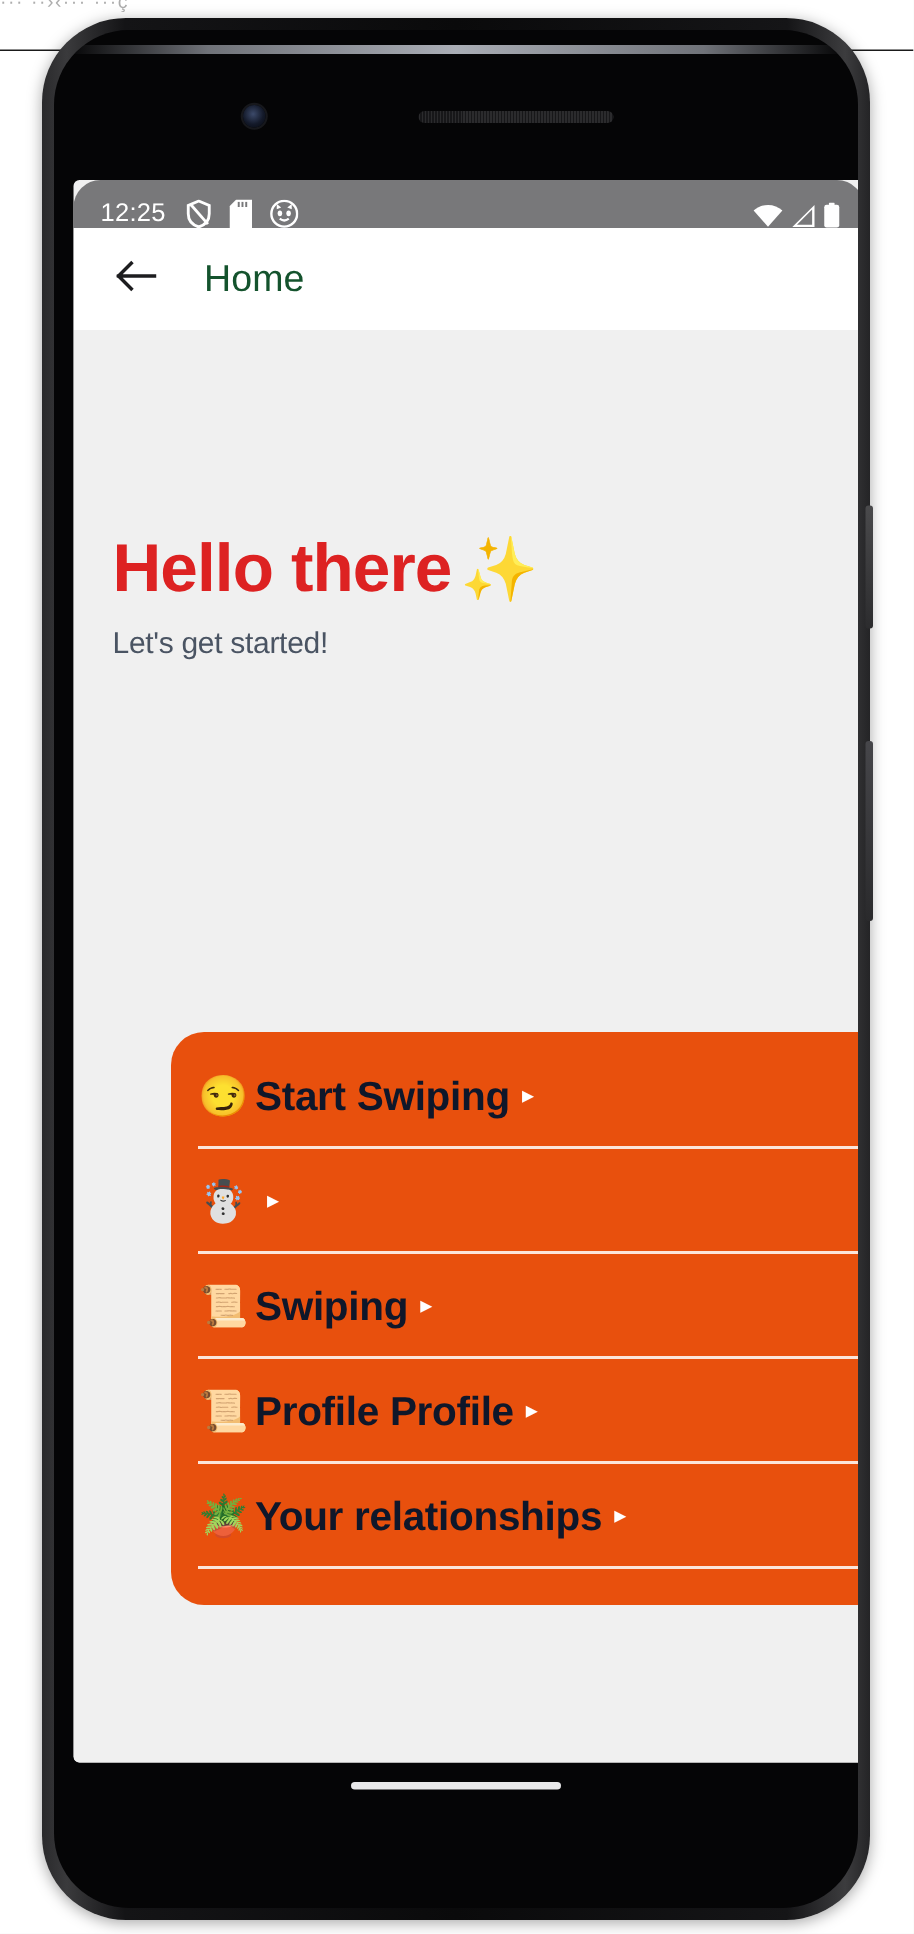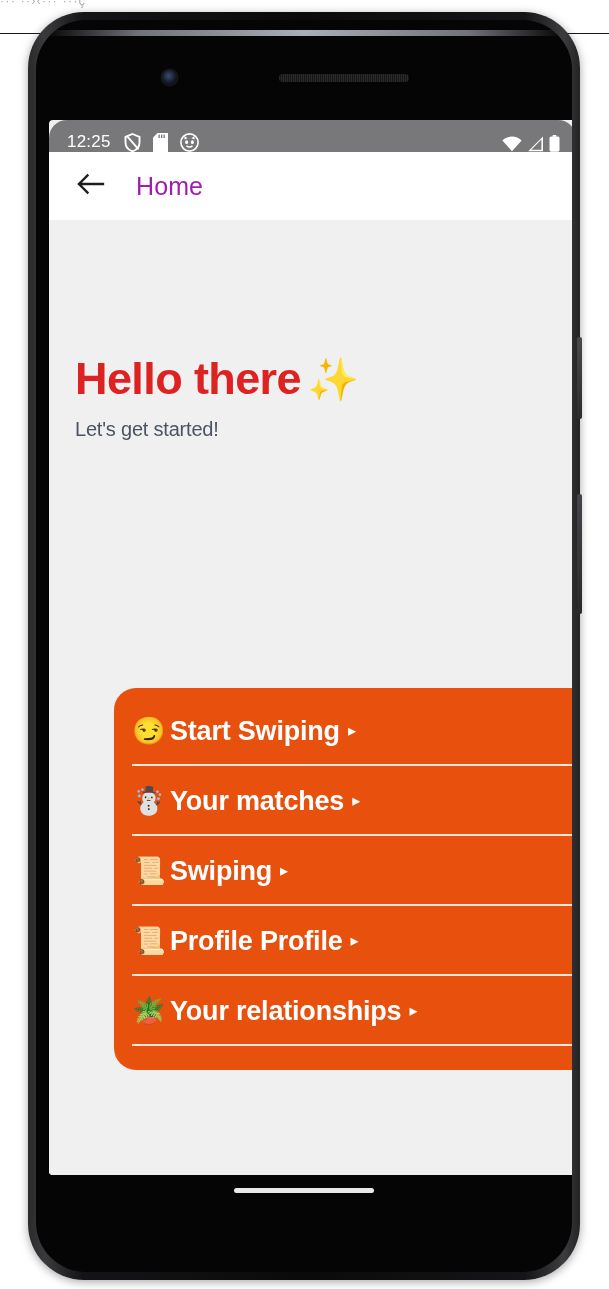--- a/index.html
+++ b/index.html
@@ -158,21 +158,21 @@
   .back-arrow {
     width: 40px;
     height: 40px;
     display: flex;
     align-items: center;
     justify-content: center;
     cursor: pointer;
   }
   .appbar-title {
     font-size: 25px;
-    color: #a21caf;
+    color: #14532d;
     margin-left: 25px;
     letter-spacing: .1px;
   }
 
   
   .content {
     position: relative;
     height: 990px;
     background: #f0f0f0;
   }
@@ -227,21 +227,21 @@
   }
   .menu-emoji {
     font-size: 27px;
     width: 38px;
     flex: none;
     line-height: 1;
   }
   .menu-label {
     font-size: 27px;
     font-weight: bold;
-    color: #ffffff;
+    color: #0f172a;
     letter-spacing: -.2px;
     white-space: nowrap;
   }
   .menu-caret {
     font-size: 16px;
     color: #ffffff;
     margin-left: 8px;
     line-height: 1;
   }
 
@@ -342,21 +342,20 @@
         <div class="menu-card">
 
           <div class="menu-item">
             <span class="menu-emoji">😏</span>
             <span class="menu-label">Start Swiping</span>
             <span class="menu-caret">▸</span>
           </div>
 
           <div class="menu-item">
             <span class="menu-emoji">☃️</span>
-            <span class="menu-label">Your matches</span>
             <span class="menu-caret">▸</span>
           </div>
 
           <div class="menu-item">
             <span class="menu-emoji">📜</span>
             <span class="menu-label">Swiping</span>
             <span class="menu-caret">▸</span>
           </div>
 
           <div class="menu-item">

